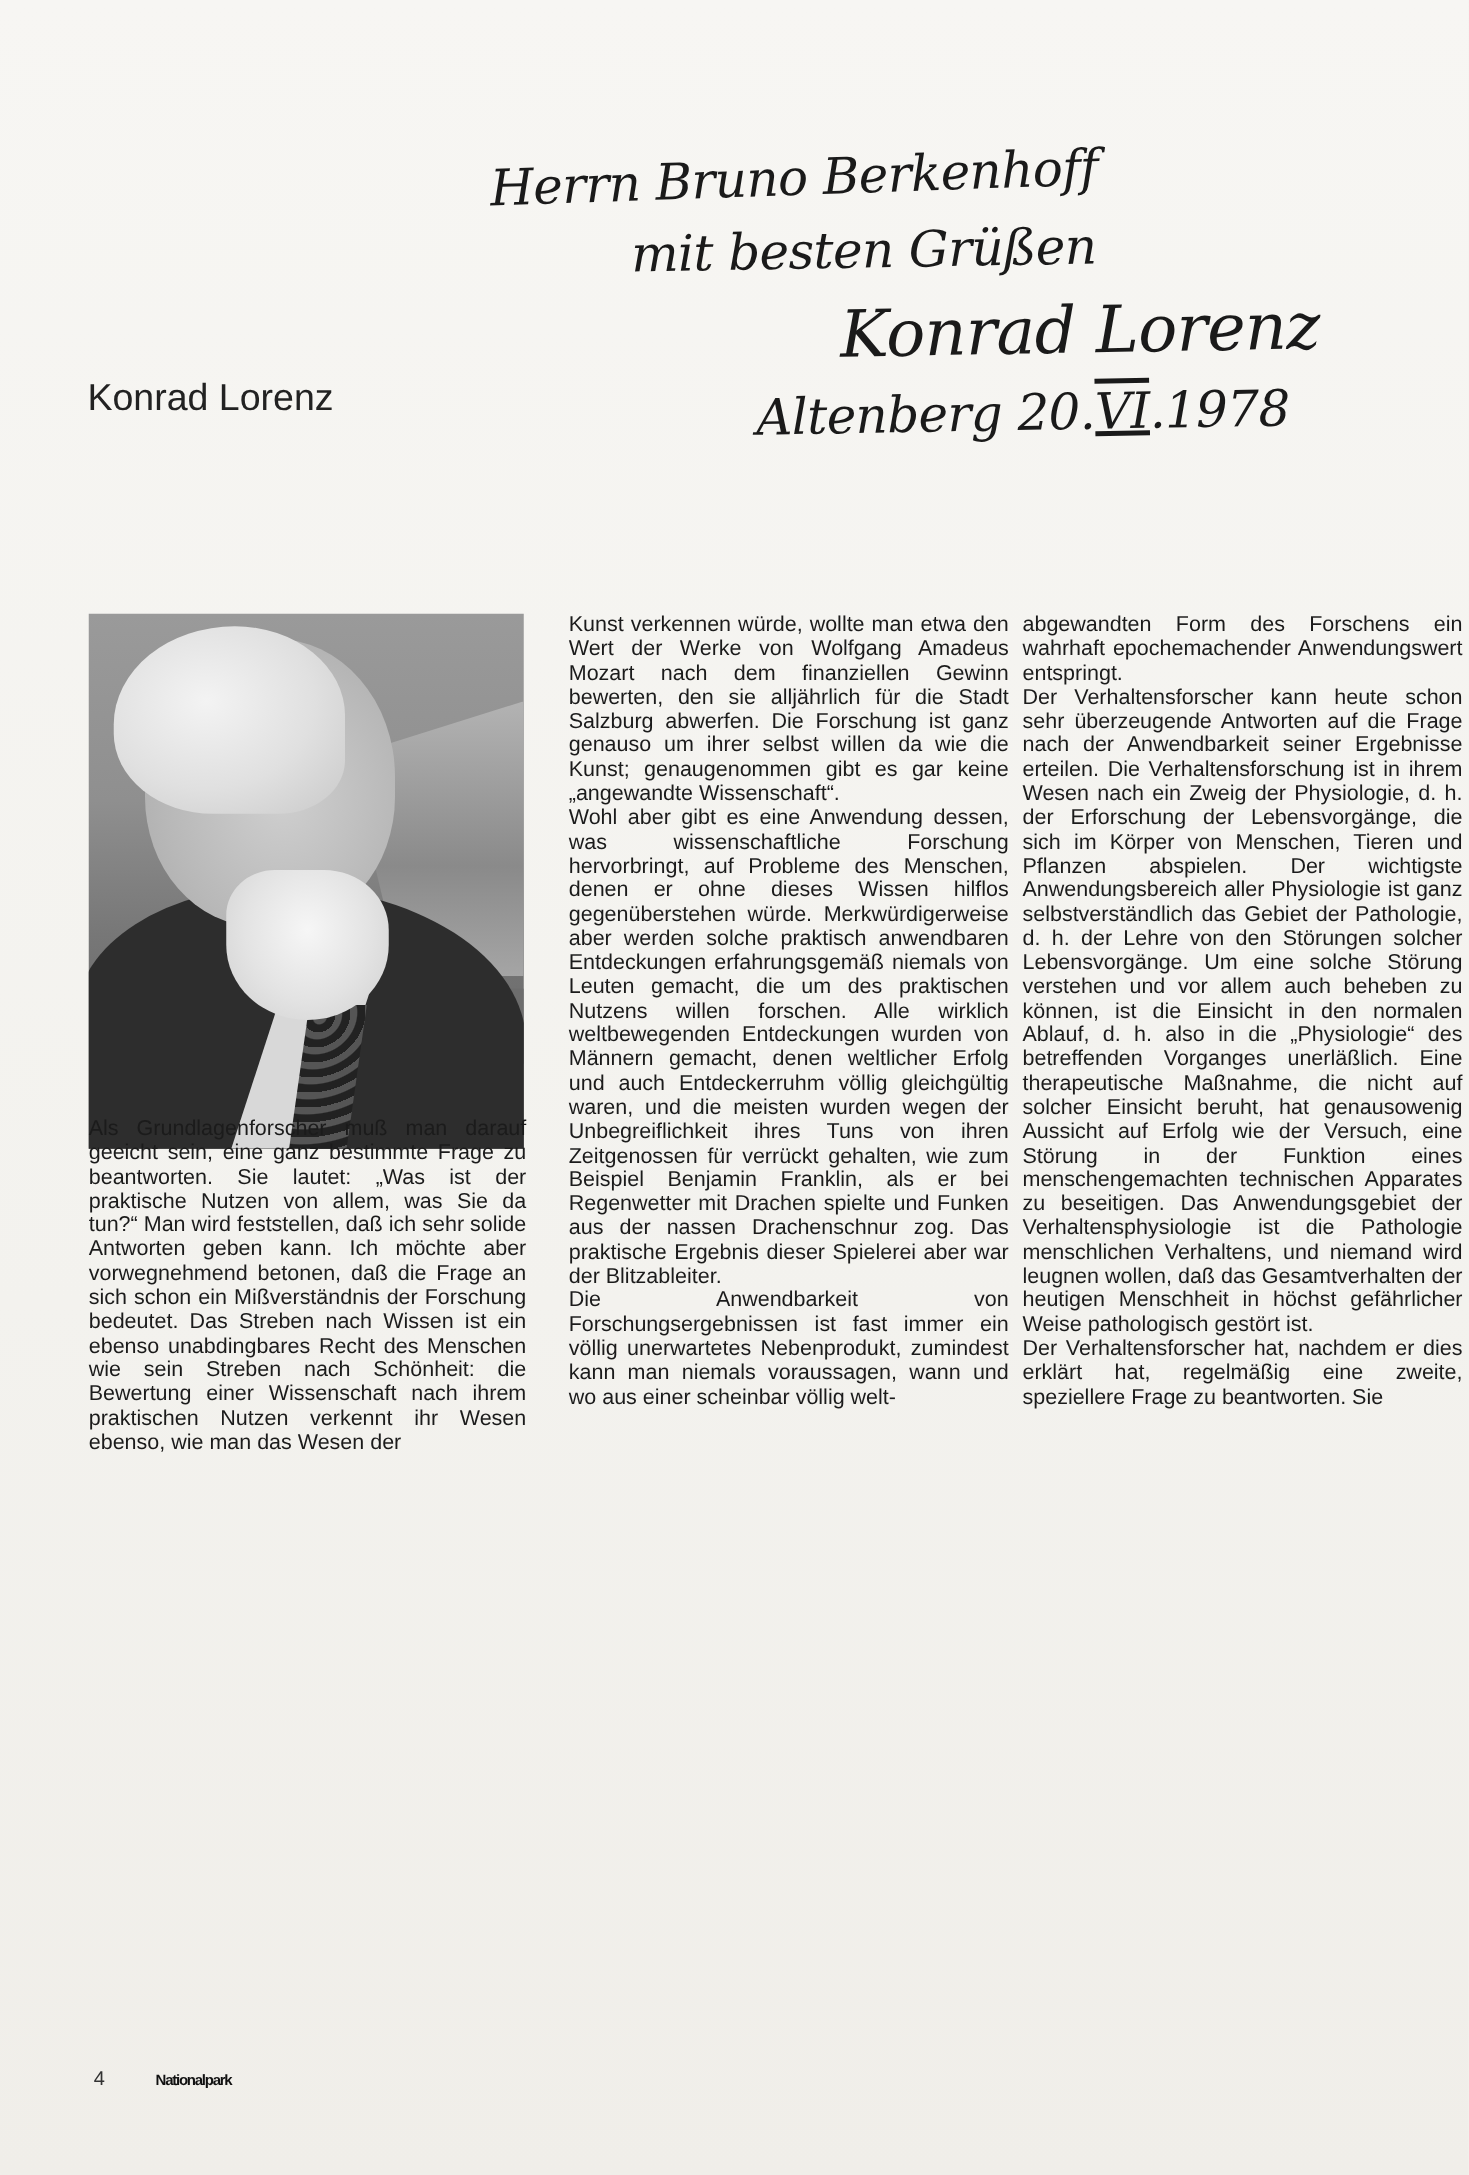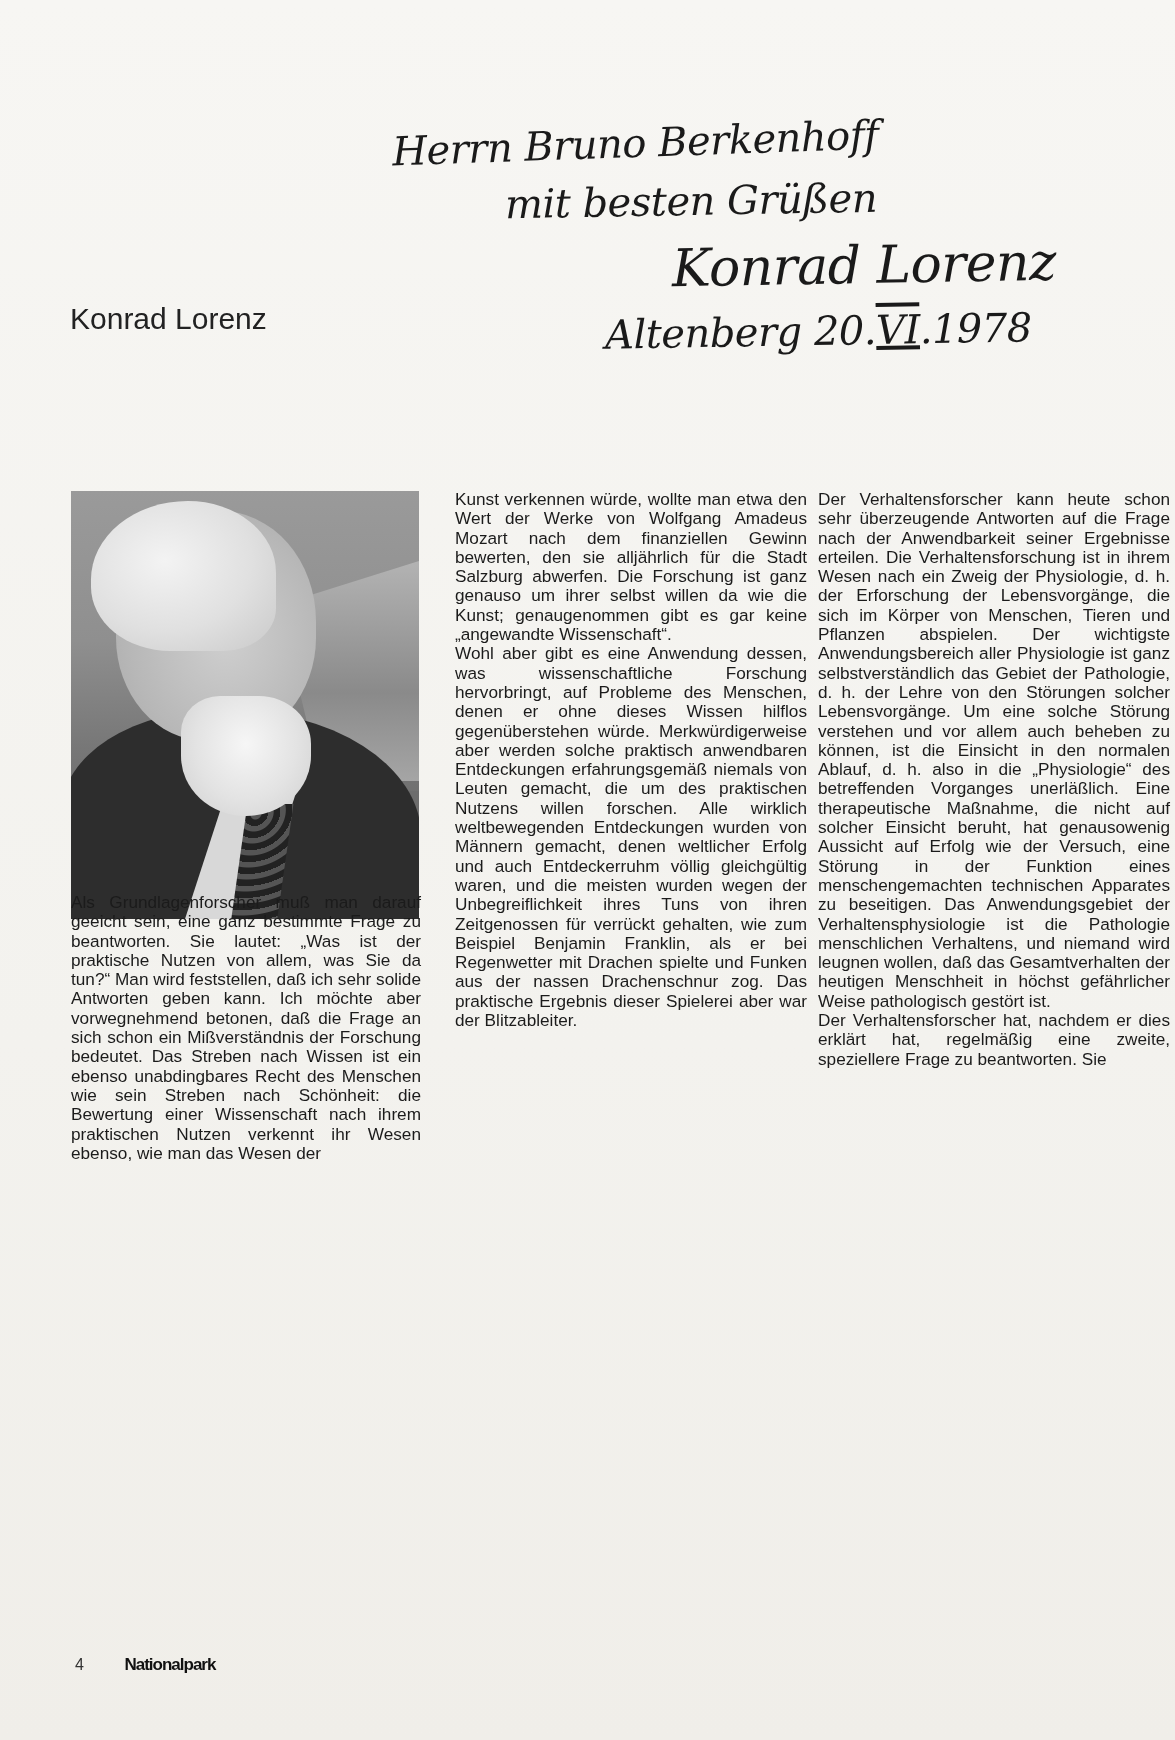--- a/index.html
+++ b/index.html
@@ -26,21 +26,21 @@
   .photo .beard{position:absolute;left:110px;top:205px;width:130px;height:120px;background:radial-gradient(ellipse at 50% 40%,#f6f6f6 0%,#e3e3e3 55%,#cfcfcf 100%);border-radius:30% 40% 50% 50%;}
   .photo .hill{position:absolute;right:0;top:70px;width:140px;height:220px;background:linear-gradient(180deg,#b3b3b3,#8a8a8a 60%,#a5a5a5);clip-path:polygon(0 20%,100% 0,100% 100%,30% 100%);}
   .photo .water{position:absolute;right:0;top:300px;width:110px;height:60px;background:#6d6d6d;}
   .col{position:absolute;font-size:17.2px;line-height:19.3px;text-align:justify;color:#1b1b1b;}
   .col p{margin:0;}
   .col1{left:71px;top:893px;width:350px;}
   .col2{left:445px;top:490px;width:352px;margin-left:10px;}
   .col3{left:818px;top:490px;width:352px;}
   .footer{position:absolute;left:75px;top:1655px;font-size:16px;color:#333;}
   .footer .num{display:inline-block;width:45px;}
-  .footer .brand{font-weight:bold;letter-spacing:-1px;font-size:17px;color:#111;}
+  .footer .brand{font-weight:bold;letter-spacing:-1px;font-size:12px;color:#111;}
 </style>
 </head>
 <body>
 
 <div class="page">
 
   <div class="handwriting hw1">Herrn Bruno Berkenhoff</div>
   <div class="handwriting hw2">mit besten Grüßen</div>
   <div class="handwriting hw-sig">Konrad Lorenz</div>
   <div class="handwriting hw-date">
@@ -60,23 +60,25 @@
     <div class="beard"></div>
   </div>
 
   <div class="col col1">
     <p>Als Grundlagenforscher muß man darauf geeicht sein, eine ganz bestimmte Frage zu beantworten. Sie lautet: „Was ist der praktische Nutzen von allem, was Sie da tun?“ Man wird feststellen, daß ich sehr solide Antworten geben kann. Ich möchte aber vorwegnehmend betonen, daß die Frage an sich schon ein Mißverständnis der Forschung bedeutet. Das Streben nach Wissen ist ein ebenso unabdingbares Recht des Menschen wie sein Streben nach Schönheit: die Bewertung einer Wissenschaft nach ihrem praktischen Nutzen verkennt ihr Wesen ebenso, wie man das Wesen der</p>
   </div>
 
   <div class="col col2">
     <p>Kunst verkennen würde, wollte man etwa den Wert der Werke von Wolfgang Amadeus Mozart nach dem finanziellen Gewinn bewerten, den sie alljährlich für die Stadt Salzburg abwerfen. Die Forschung ist ganz genauso um ihrer selbst willen da wie die Kunst; genaugenommen gibt es gar keine „angewandte Wissenschaft“.</p>
     <p>Wohl aber gibt es eine Anwendung dessen, was wissenschaftliche Forschung hervorbringt, auf Probleme des Menschen, denen er ohne dieses Wissen hilflos gegenüberstehen würde. Merkwürdigerweise aber werden solche praktisch anwendbaren Entdeckungen erfahrungsgemäß niemals von Leuten gemacht, die um des praktischen Nutzens willen forschen. Alle wirklich weltbewegenden Entdeckungen wurden von Männern gemacht, denen weltlicher Erfolg und auch Entdeckerruhm völlig gleichgültig waren, und die meisten wurden wegen der Unbegreiflichkeit ihres Tuns von ihren Zeitgenossen für verrückt gehalten, wie zum Beispiel Benjamin Franklin, als er bei Regenwetter mit Drachen spielte und Funken aus der nassen Drachenschnur zog. Das praktische Ergebnis dieser Spielerei aber war der Blitzableiter.</p>
+    <p>Die Anwendbarkeit von Forschungsergebnissen ist fast immer ein völlig unerwartetes Nebenprodukt, zumindest kann man niemals voraussagen, wann und wo aus einer scheinbar völlig welt-</p>
   </div>
 
   <div class="col col3">
+    <p>abgewandten Form des Forschens ein wahrhaft epochemachender Anwendungswert entspringt.</p>
     <p>Der Verhaltensforscher kann heute schon sehr überzeugende Antworten auf die Frage nach der Anwendbarkeit seiner Ergebnisse erteilen. Die Verhaltensforschung ist in ihrem Wesen nach ein Zweig der Physiologie, d. h. der Erforschung der Lebensvorgänge, die sich im Körper von Menschen, Tieren und Pflanzen abspielen. Der wichtigste Anwendungsbereich aller Physiologie ist ganz selbstverständlich das Gebiet der Pathologie, d. h. der Lehre von den Störungen solcher Lebensvorgänge. Um eine solche Störung verstehen und vor allem auch beheben zu können, ist die Einsicht in den normalen Ablauf, d. h. also in die „Physiologie“ des betreffenden Vorganges unerläßlich. Eine therapeutische Maßnahme, die nicht auf solcher Einsicht beruht, hat genausowenig Aussicht auf Erfolg wie der Versuch, eine Störung in der Funktion eines menschengemachten technischen Apparates zu beseitigen. Das Anwendungsgebiet der Verhaltensphysiologie ist die Pathologie menschlichen Verhaltens, und niemand wird leugnen wollen, daß das Gesamtverhalten der heutigen Menschheit in höchst gefährlicher Weise pathologisch gestört ist.</p>
     <p>Der Verhaltensforscher hat, nachdem er dies erklärt hat, regelmäßig eine zweite, speziellere Frage zu beantworten. Sie</p>
   </div>
 
   <div class="footer">
     <span class="num">4</span>
     <span class="brand">Nationalpark</span>
   </div>
 
 </div>

